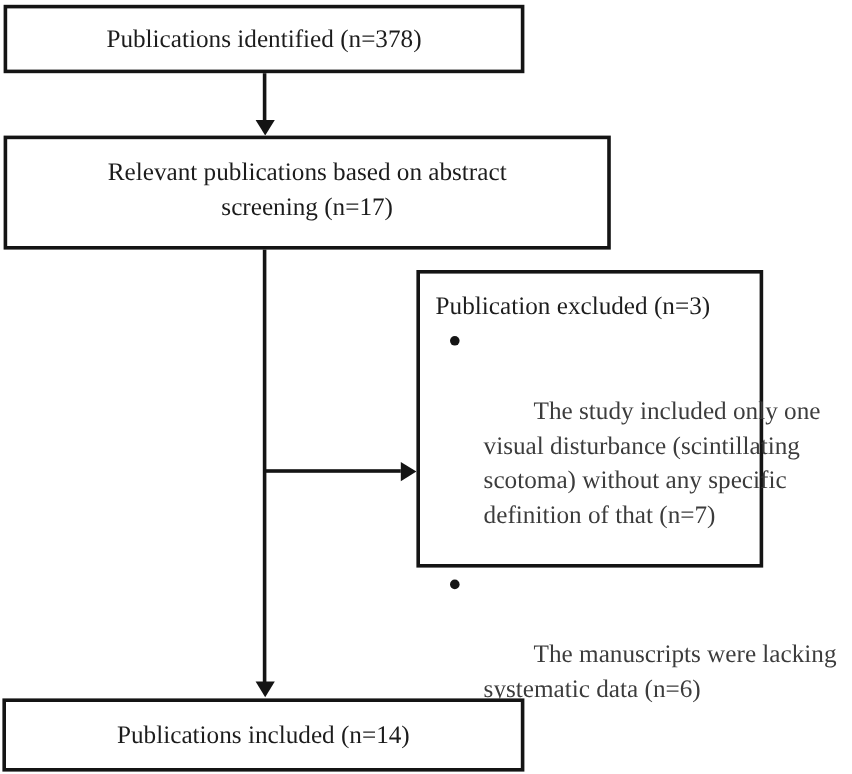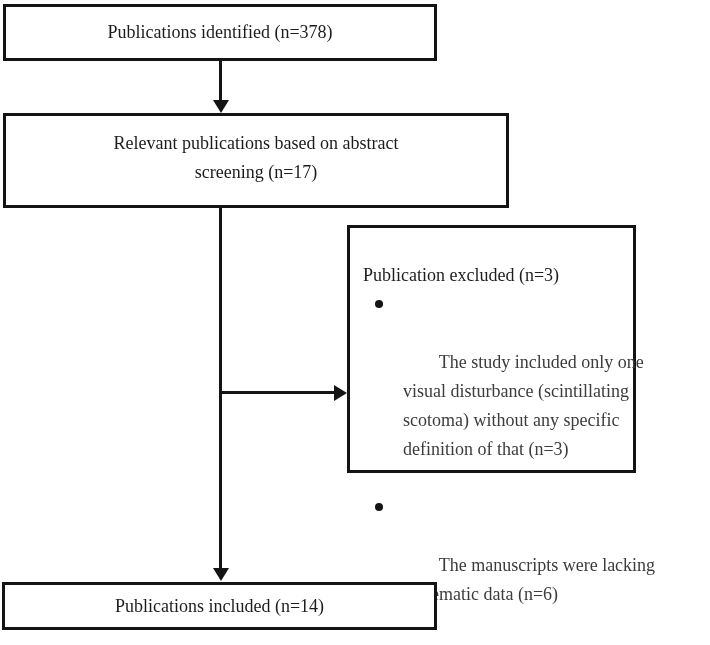--- a/index.html
+++ b/index.html
@@ -14,36 +14,36 @@
     background: #ffffff;
     font-family: "Liberation Serif", "DejaVu Serif", serif;
     color: #1c1c1c;
     overflow: hidden;
   }
   .box {
     position: absolute;
     border: 3px solid #141414;
     background: #ffffff;
     box-sizing: border-box;
-    font-size: 18px;
+    font-size: 21px;
     line-height: 29px;
   }
   .box.center {
     display: flex;
     align-items: center;
     justify-content: center;
     text-align: center;
   }
   .pre { white-space: pre; }
   #box-identified { left: 3px;  top: 4px;   width: 434px; height: 57px; }
   #box-screened   { left: 3px;  top: 113px; width: 506px; height: 95px;
                     text-align: center; padding-top: 13px; }
   #box-excluded   { left: 347px; top: 225px; width: 289px; height: 248px;
-                    padding: 33px 4px 10px 13px; }
-  #box-included   { left: 2px;  top: 582px; width: 435px; height: 48px; }
+                    padding: 13px 4px 10px 13px; }
+  #box-included   { left: 2px;  top: 582px; width: 435px; height: 61px; }
 
   .excl-title, .excl-reasons-label { color: #1d1d1d; white-space: pre; }
   .reason-list {
     list-style: none;
     margin: 0;
     padding: 0;
   }
   .reason-item {
     position: relative;
     padding-left: 40px;
@@ -113,21 +113,21 @@
   <div class="arrowhead right" id="c3-head"></div>
 
   <div class="box" id="box-excluded">
     <div class="excl-title">Publication excluded (n=3)</div>
     <ul class="reason-list">
       <li class="reason-item">
         <span class="bullet-dot"></span>
         <span>The study included only one
 visual disturbance (scintillating
 scotoma) without any specific
-definition of that (n=3)</span>
+definition of that (n=7)</span>
       </li>
       <li class="reason-item">
         <span class="bullet-dot"></span>
         <span>The manuscripts were lacking
 systematic data (n=6)</span>
       </li>
     </ul>
   </div>
 
   <div class="box center" id="box-included">

